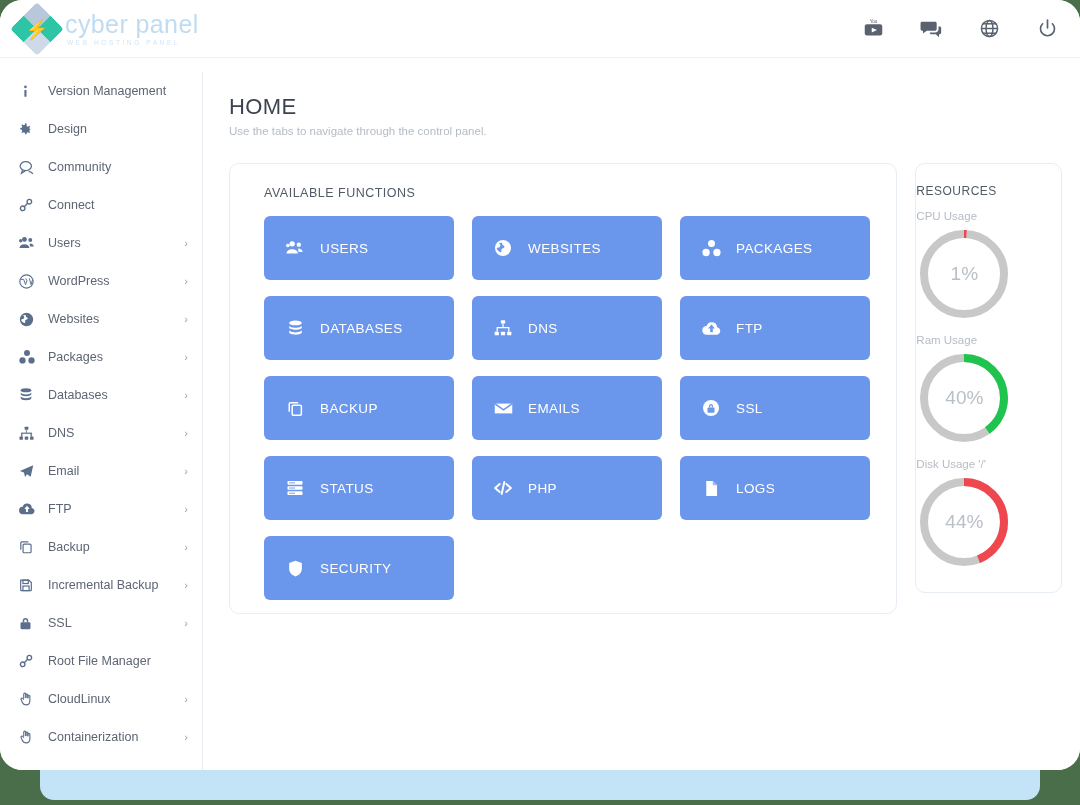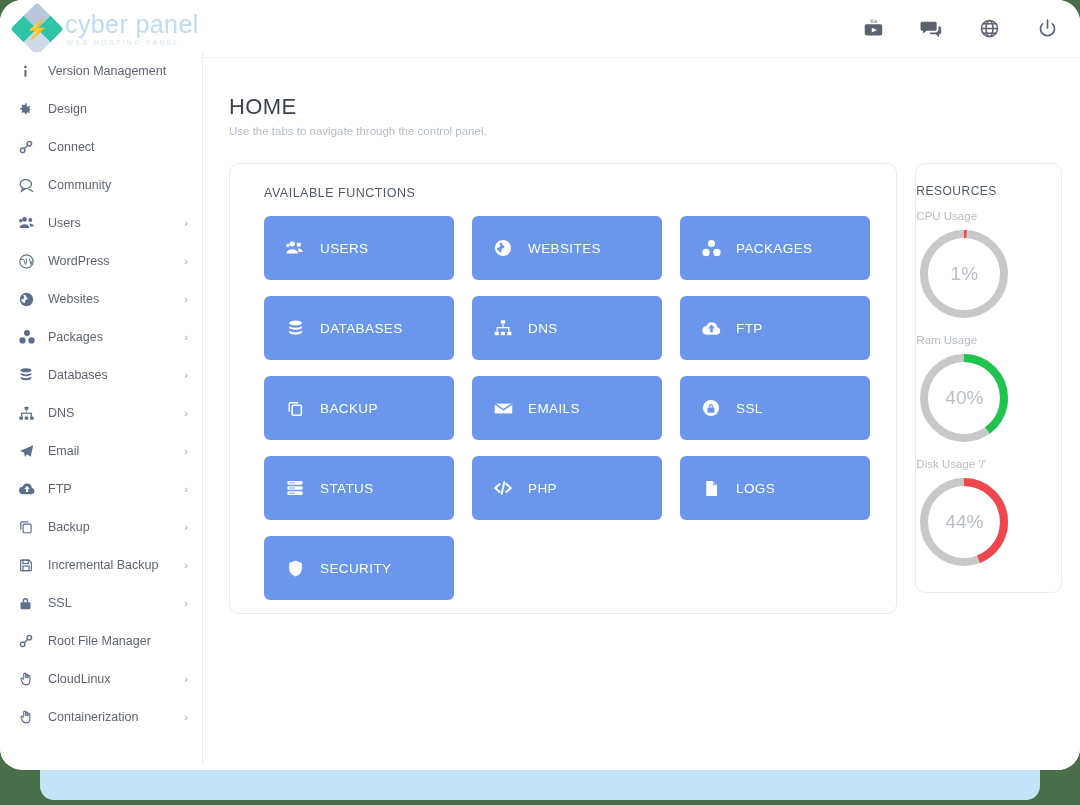--- a/index.html
+++ b/index.html
@@ -82,21 +82,21 @@
   .tb-icon {
     width: 22px; height: 22px;
     color: #5a6270;
     display: flex; align-items: center; justify-content: center;
     cursor: pointer;
   }
   .tb-icon svg { display: block; }
 
   
   .sidebar {
-    position: absolute; left: 0; top: 52px;
+    position: absolute; left: 0; top: 72px;
     width: 203px; height: 712px;
     background: #ffffff;
     border-right: 1px solid #e9eef5;
     overflow: hidden;
   }
   .nav-item {
     display: flex; align-items: center;
     height: 38px;
     padding: 0 14px 0 18px;
     cursor: pointer;
@@ -257,39 +257,39 @@
           <svg width="16" height="16" viewBox="0 0 24 24" fill="currentColor">
               <path d="M12 8.4a3.6 3.6 0 1 0 0 7.2 3.6 3.6 0 0 0 0-7.2zm9 4.6v-2l-2.4-.5a6.9 6.9 0 0 0-.8-2l1.4-2-1.4-1.4-2 1.4a6.9 6.9 0 0 0-2-.8L13.3 1h-2l-.5 2.4a6.9 6.9 0 0 0-2 .8l-2-1.4L5.4 4.2l1.4 2a6.9 6.9 0 0 0-.8 2L3.6 8.7v2l2.4.5c.2.7.4 1.4.8 2l-1.4 2 1.4 1.4 2-1.4c.6.4 1.3.6 2 .8l.5 2.4h2l.5-2.4c.7-.2 1.4-.4 2-.8l2 1.4 1.4-1.4-1.4-2c.4-.6.6-1.3.8-2l2.4-.5z" transform="translate(0,2.4) scale(0.95)"></path>
             </svg>
         </span>
         <span class="nav-label">Design</span>
         <span class="nav-caret"></span>
       </div>
 
       <div class="nav-item">
         <span class="nav-icon">
+          <svg width="17" height="17" viewBox="0 0 24 24" fill="none" stroke="currentColor" stroke-width="1.8">
+              <ellipse cx="11" cy="10" rx="8" ry="6.4"></ellipse>
+              <path d="M6.5 15.5 5 20l5-3.2"></path>
+              <path d="M15 17.5c2.6.6 5 2.1 6 3.5"></path>
+            </svg>
+        </span>
+        <span class="nav-label">Community</span>
+        <span class="nav-caret"></span>
+      </div>
+
+      <div class="nav-item">
+        <span class="nav-icon">
           <svg width="16" height="16" viewBox="0 0 24 24" fill="none" stroke="currentColor" stroke-width="2.1" stroke-linecap="round">
               <path d="M9.5 14.5 14.5 9.5"></path>
               <circle cx="7" cy="17" r="3.4"></circle>
               <circle cx="17" cy="7" r="3.4"></circle>
             </svg>
         </span>
         <span class="nav-label">Connect</span>
-        <span class="nav-caret"></span>
-      </div>
-
-      <div class="nav-item">
-        <span class="nav-icon">
-          <svg width="17" height="17" viewBox="0 0 24 24" fill="none" stroke="currentColor" stroke-width="1.8">
-              <ellipse cx="11" cy="10" rx="8" ry="6.4"></ellipse>
-              <path d="M6.5 15.5 5 20l5-3.2"></path>
-              <path d="M15 17.5c2.6.6 5 2.1 6 3.5"></path>
-            </svg>
-        </span>
-        <span class="nav-label">Community</span>
         <span class="nav-caret"></span>
       </div>
 
       <div class="nav-item">
         <span class="nav-icon">
           <svg width="18" height="18" viewBox="0 0 24 24" fill="currentColor">
               <circle cx="8.6" cy="7.2" r="3.2"></circle>
               <circle cx="16.4" cy="8" r="2.6"></circle>
               <circle cx="3.6" cy="9" r="2.2"></circle>
               <path d="M2 18.5c0-3 2.9-5 6.6-5s6.6 2 6.6 5z"></path>

